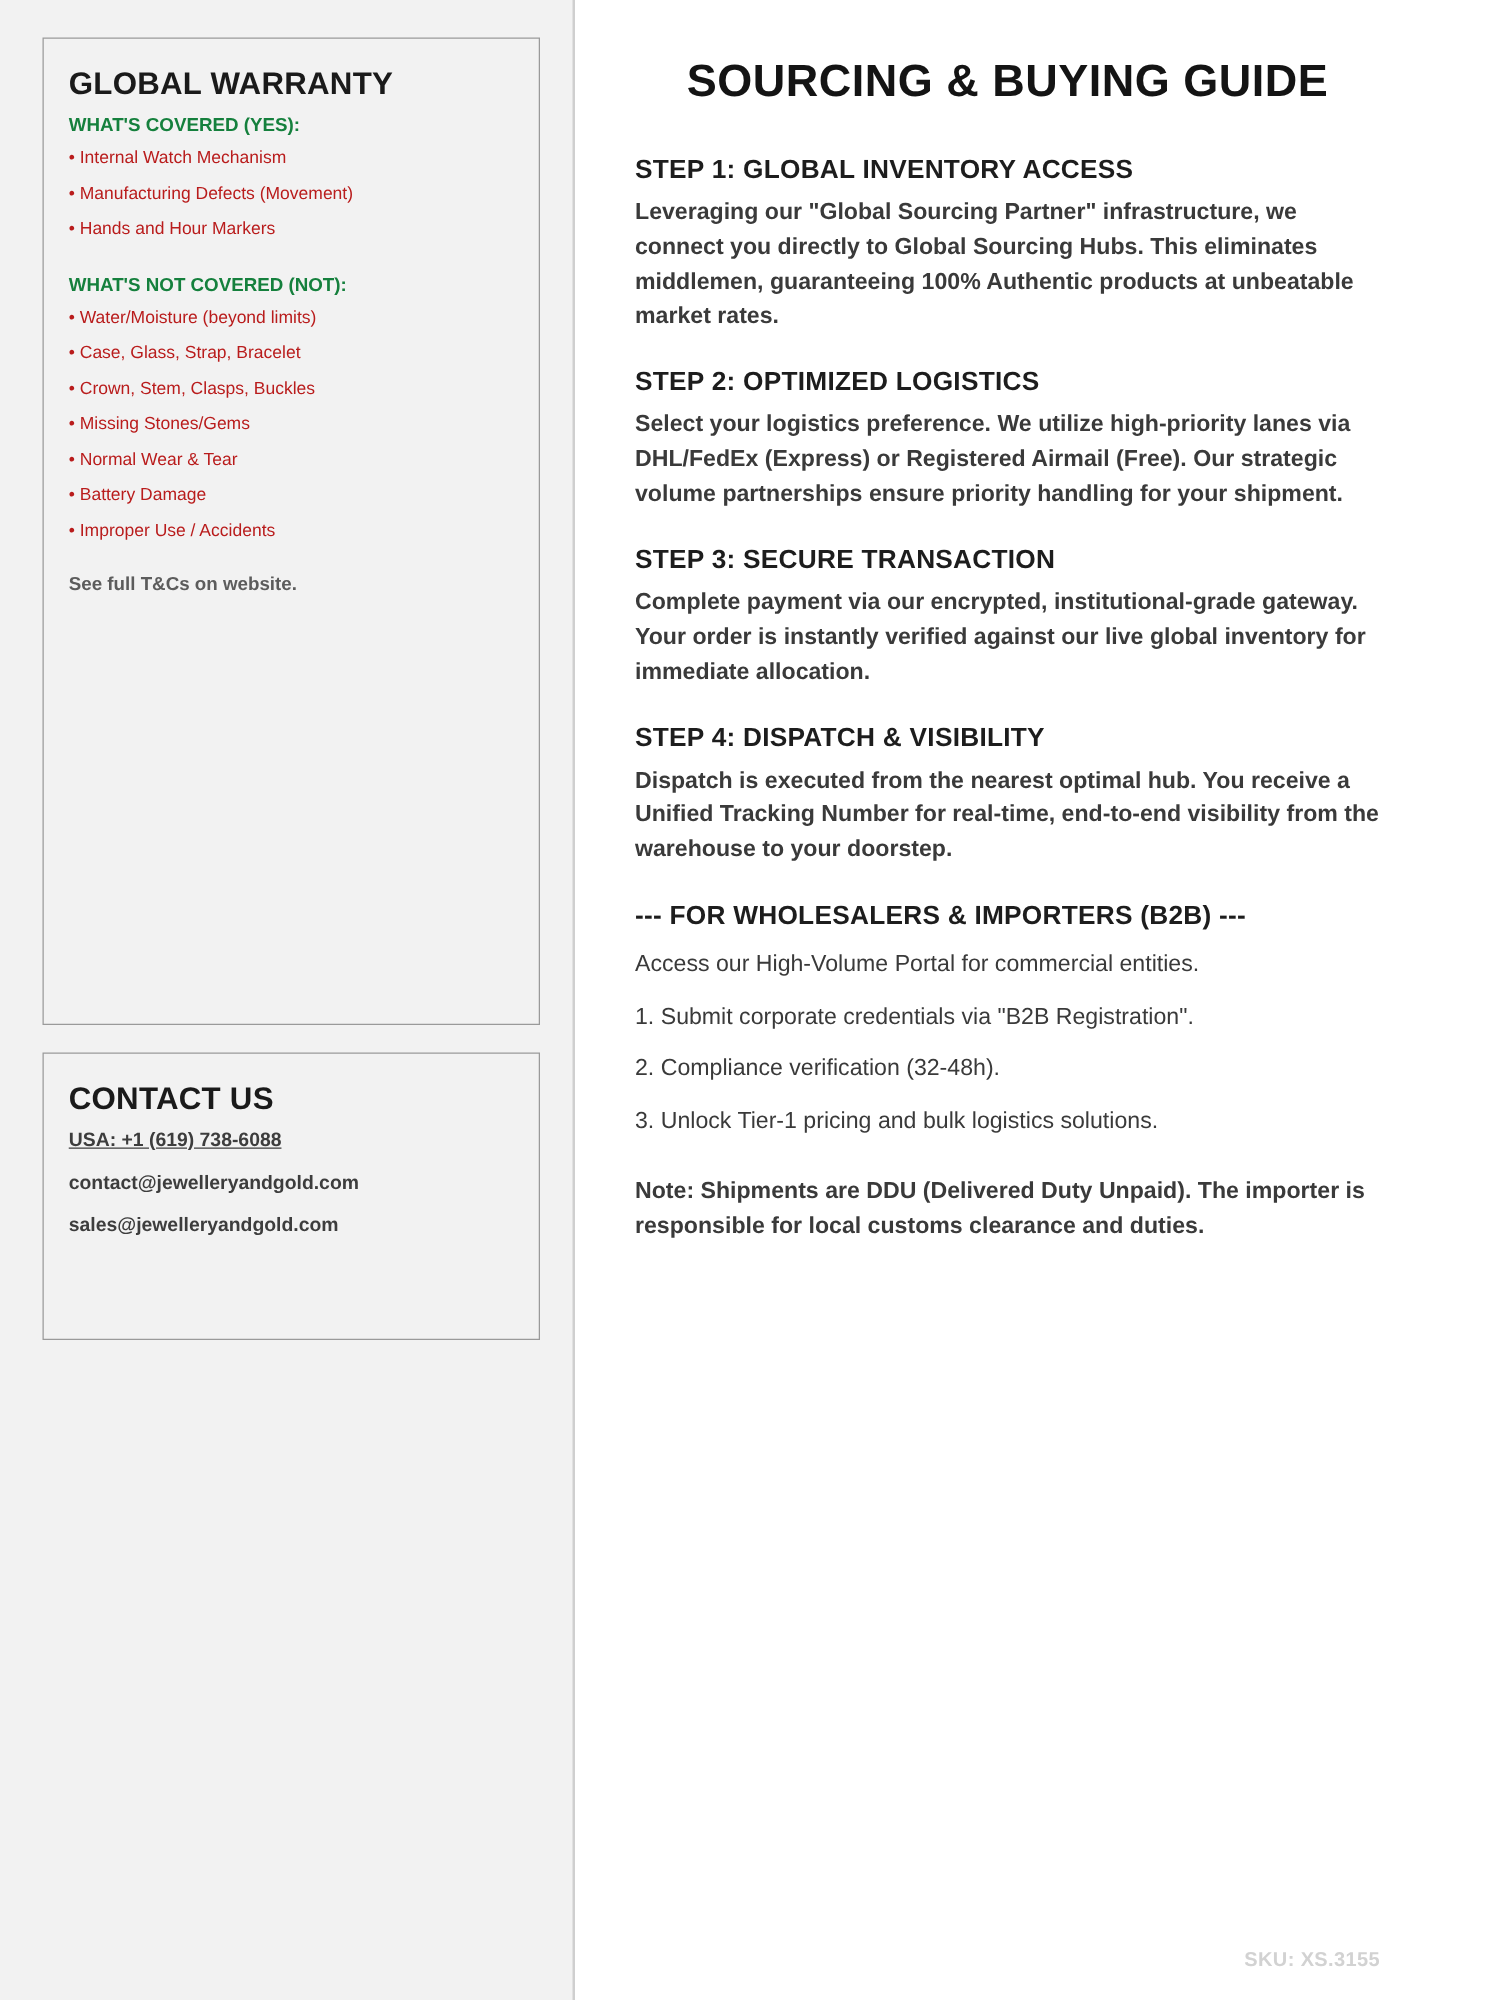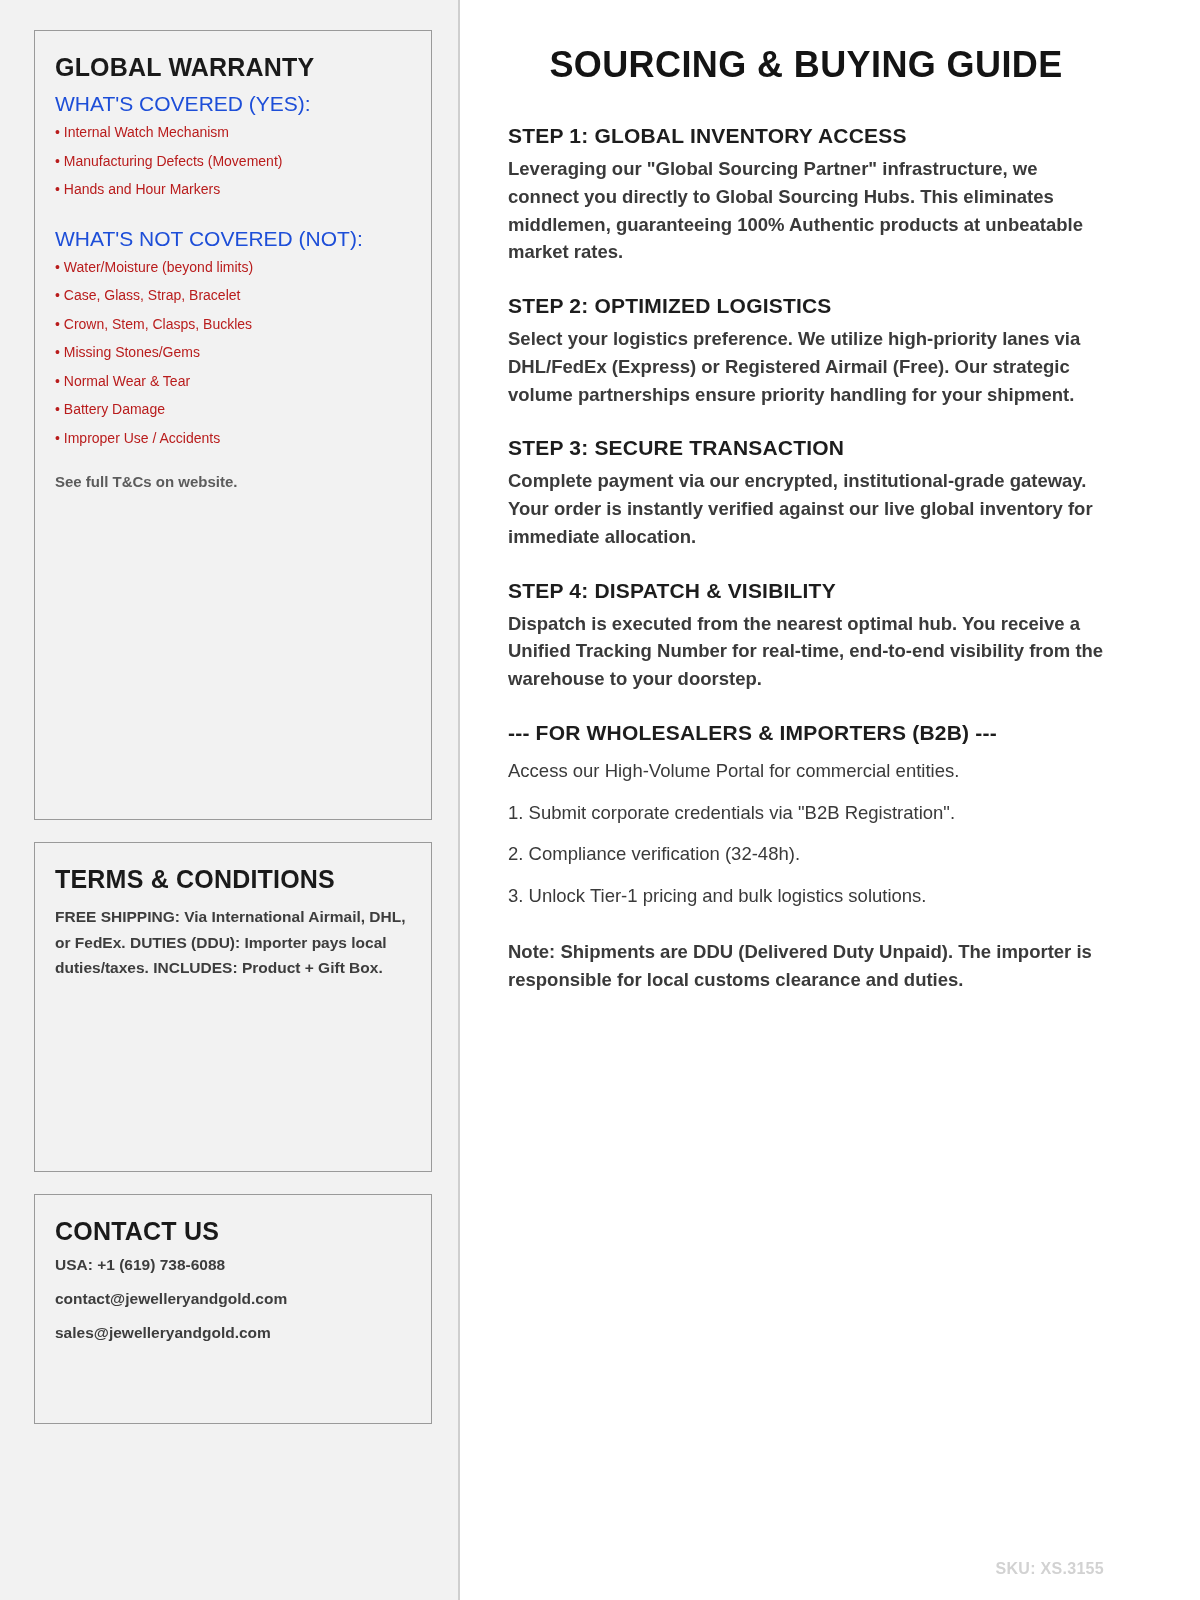--- a/index.html
+++ b/index.html
@@ -43,23 +43,23 @@
   .panel-contact { height: 230px; }
 
   .panel-title {
     font-size: 25px;
     font-weight: bold;
     letter-spacing: 0.2px;
     margin: 0 0 10px 0;
     color: #1a1a1a;
   }
   .sub-head {
-    font-size: 21px;
-    font-weight: normal;
-    color: #1d4ed8;
+    font-size: 15px;
+    font-weight: bold;
+    color: #15803d;
     margin: 6px 0 8px 0;
   }
   .sub-head.spaced { margin-top: 28px; }
   .bullet {
     font-size: 14px;
     font-weight: normal;
     color: #b91c1c;
     margin: 0 0 11px 0;
     line-height: 1.25;
   }
@@ -75,21 +75,21 @@
     line-height: 1.65;
     color: #3d3d3d;
     margin: 0;
   }
   .contact-line {
     font-size: 15.5px;
     font-weight: bold;
     color: #3d3d3d;
     margin: 0 0 16px 0;
   }
-  .contact-line:first-of-type { margin-top: 2px; }
+  .contact-line:first-of-type { margin-top: 2px; text-decoration: underline; }
 
   
   .right-col {
     flex: 1;
     box-sizing: border-box;
     padding: 44px 96px 0 48px;
     position: relative;
     border-radius: 31px;
   }
   .main-title {
@@ -164,24 +164,20 @@
       <p class="bullet">• Case, Glass, Strap, Bracelet</p>
       <p class="bullet">• Crown, Stem, Clasps, Buckles</p>
       <p class="bullet">• Missing Stones/Gems</p>
       <p class="bullet">• Normal Wear &amp; Tear</p>
       <p class="bullet">• Battery Damage</p>
       <p class="bullet">• Improper Use / Accidents</p>
 
       <div class="note-line">See full T&amp;Cs on website.</div>
     </div>
 
-    <div class="panel panel-terms">
-      <h2 class="panel-title">TERMS &amp; CONDITIONS</h2>
-      <p class="terms-body">FREE SHIPPING: Via International Airmail, DHL, or FedEx.  DUTIES (DDU): Importer pays local duties/taxes.  INCLUDES: Product + Gift Box.</p>
-    </div>
 
     <div class="panel panel-contact">
       <h2 class="panel-title">CONTACT US</h2>
       <p class="contact-line">USA: +1 (619) 738-6088</p>
       <p class="contact-line">contact@jewelleryandgold.com</p>
       <p class="contact-line">sales@jewelleryandgold.com</p>
     </div>
 
   </div>
 

